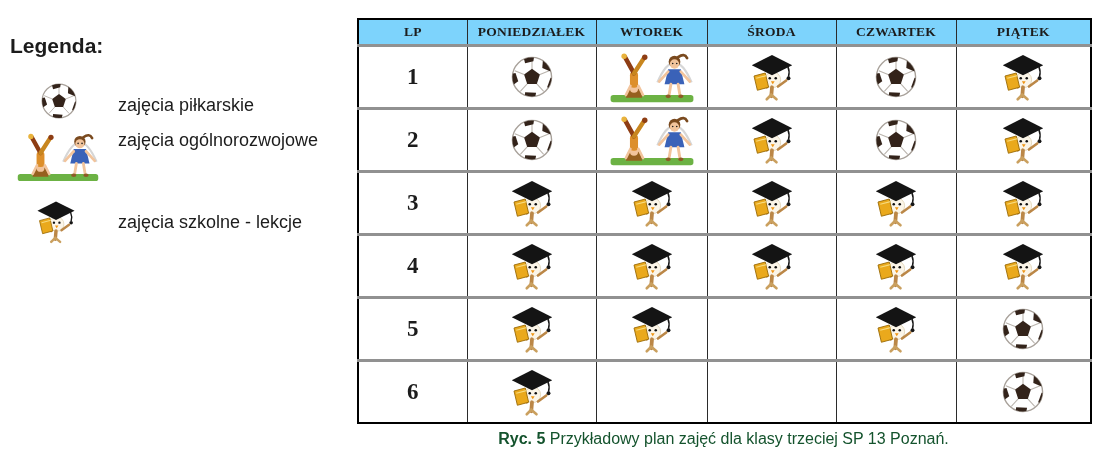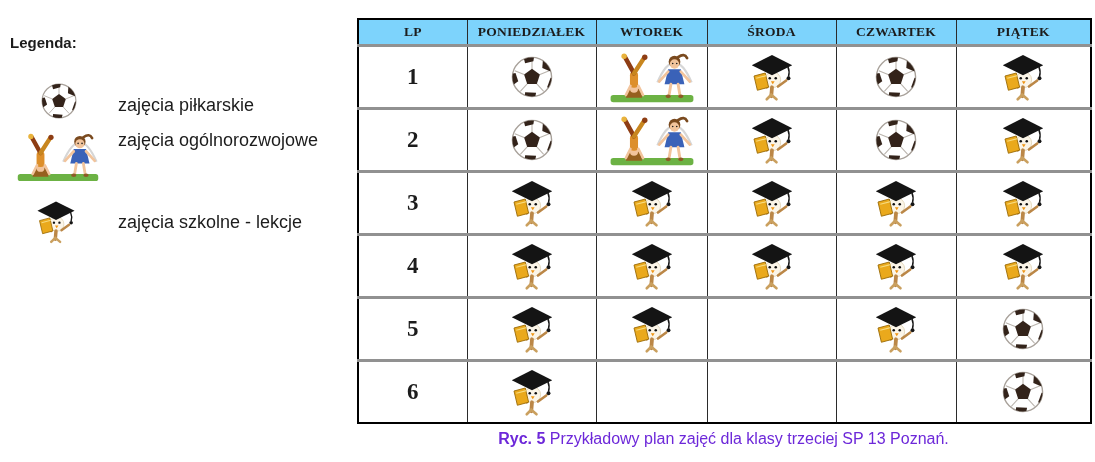--- a/index.html
+++ b/index.html
@@ -1,21 +1,21 @@
 <!DOCTYPE html>
 <html style="--ball-patch: #33231a; --grass-green: #6cb244; --dress-blue: #3a62b8; --book-gold: #eaa91c; --cap-black: #141414; --skin-tan: #f2c49c; --body-orange: #dd8f2b; --wood-brown: #96601f; --header-bg: #ededed;"><head>
 <meta charset="utf-8">
 <style>
   html,body{margin:0;padding:0;background:#ffffff;}
   .page{
     position:relative;width:1095px;height:462px;background:#ffffff;
     font-family:"Liberation Sans",sans-serif;color:#1c1c1c;overflow:hidden;
   }
   
-  .legend-title{position:absolute;left:10px;top:34px;font-size:15px;font-weight:bold;}
+  .legend-title{position:absolute;left:10px;top:34px;font-size:21px;font-weight:bold;}
   .legend-icon{position:absolute;}
   .licon-soccer{left:40px;top:82px;width:38px;height:38px;}
   .licon-gym{left:16px;top:129px;width:84px;height:55px;}
   .licon-school{left:34px;top:199px;width:44px;height:46px;}
   .legend-label{position:absolute;left:118px;font-size:18px;white-space:nowrap;}
   .llabel-1{top:95px;}
   .llabel-2{top:130px;}
   .llabel-3{top:212px;}
   
   table.schedule{
@@ -36,21 +36,21 @@
   table.schedule td.lp{
     font-family:"Liberation Serif",serif;font-weight:bold;font-size:23px;
   }
   .cell-icon{display:inline-block;vertical-align:middle;}
   .ci-soccer{width:44px;height:44px;}
   .ci-gym{width:90px;height:54px;}
   .ci-school{width:48px;height:51px;}
   
   .caption{
     position:absolute;left:357px;top:430px;width:733px;text-align:center;
-    font-size:16px;color:#6d28d9;white-space:nowrap;
+    font-size:16px;color:#14532d;white-space:nowrap;
   }
   .caption b{font-weight:bold;}
   .svg-defs{position:absolute;width:0;height:0;overflow:hidden;}
 </style>
 </head>
 <body>
 
 <svg class="svg-defs" xmlns="http://www.w3.org/2000/svg" aria-hidden="true">
   <defs>
     <clipPath id="soccer-clip">

